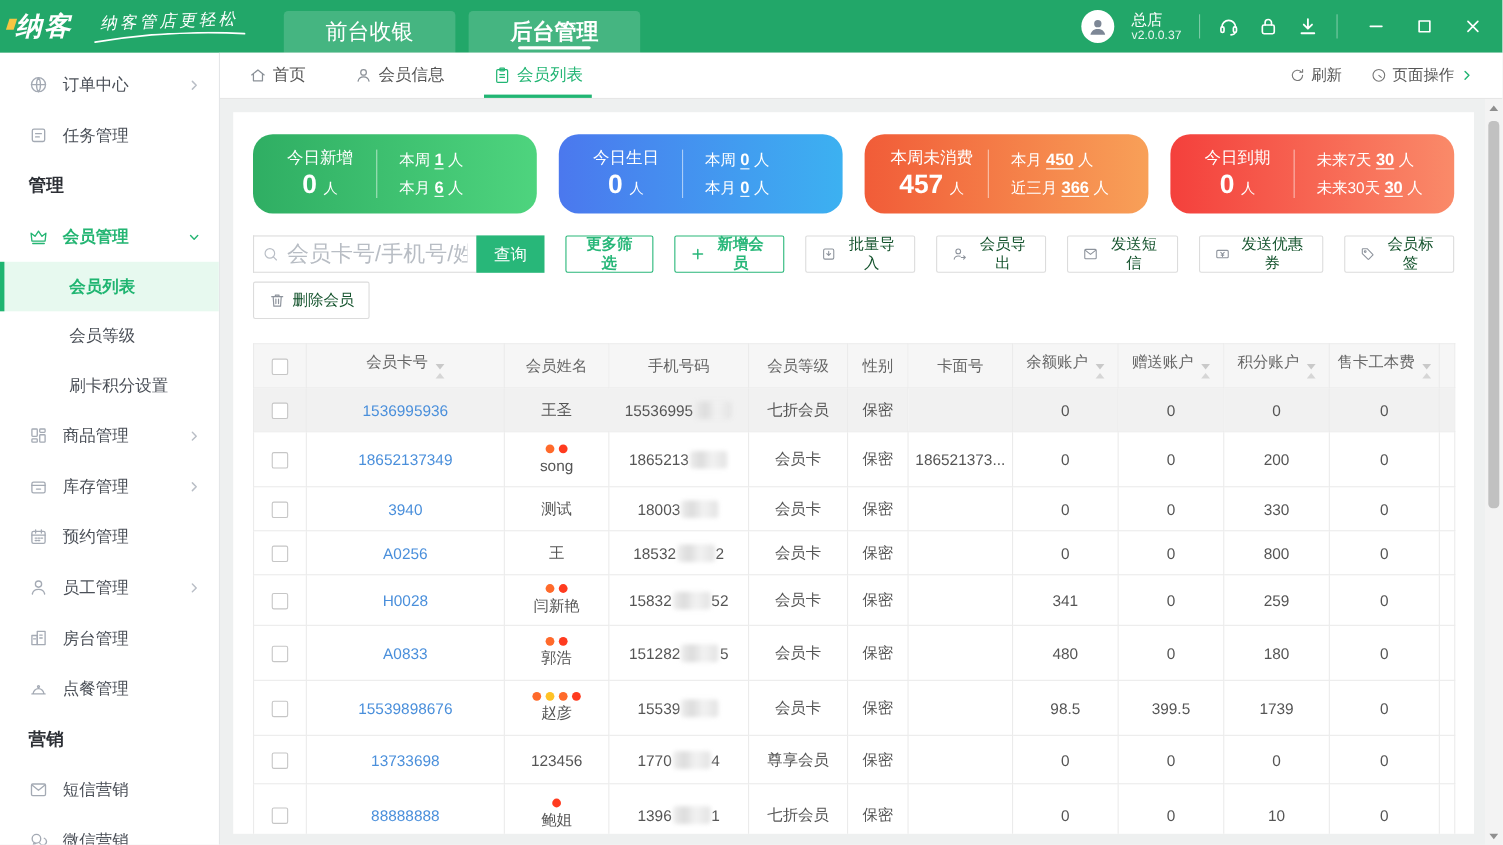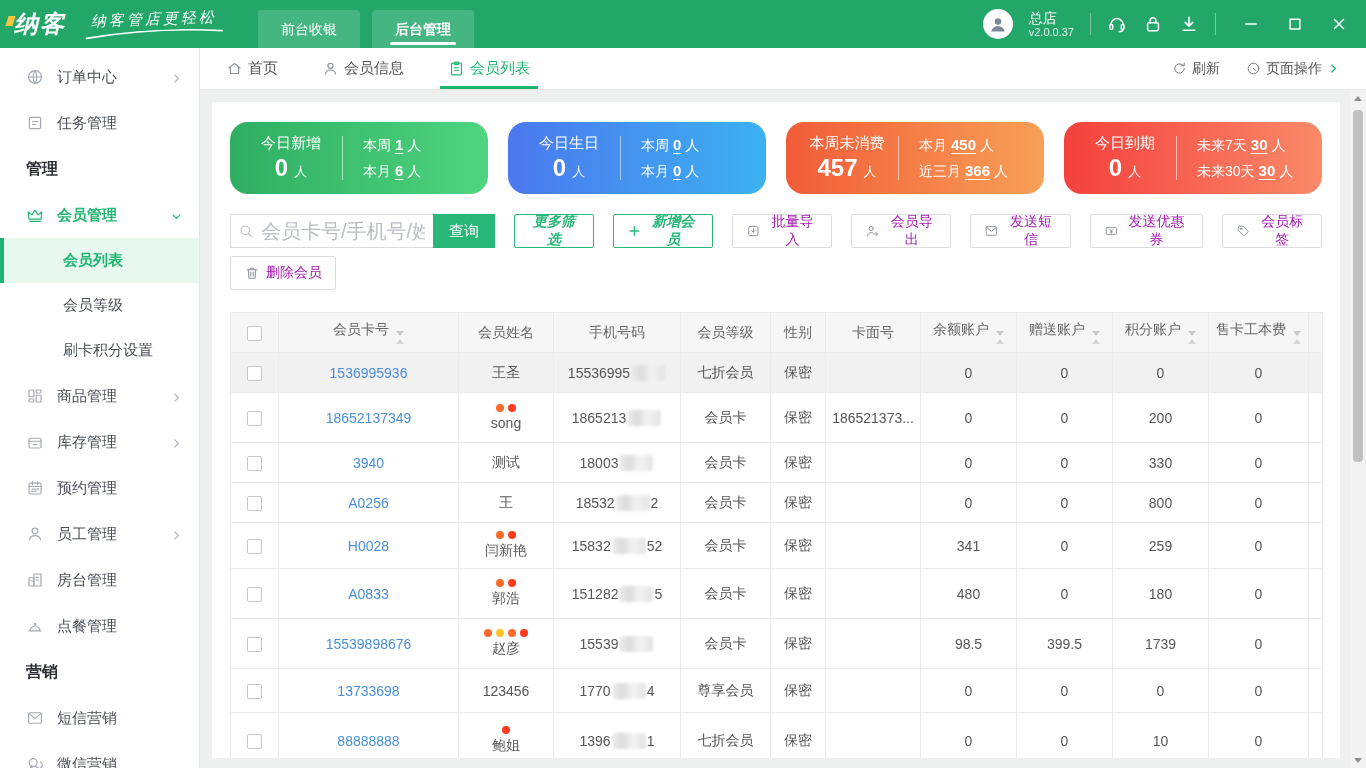--- a/index.html
+++ b/index.html
@@ -8,21 +8,21 @@
   .app { width: 1366px; height: 768px; display: flex; flex-direction: column; }
 
   
   .titlebar { height: 48px; background: #22a769; display: flex; align-items: center; padding: 0 18px 0 14px; flex: none; }
   .logo-text { font-size: 24px; font-weight: bold; font-style: italic; color: #fff; letter-spacing: 2px; position: relative; }
   .logo-text::before { content: ""; position: absolute; left: -7px; top: 6px; width: 7px; height: 10px; background: #f6c542; transform: skewX(-18deg); }
   .slogan { margin-left: 18px; color: #fff; display: flex; flex-direction: column; align-items: center; transform: rotate(-2deg); }
   .slogan span { font-style: italic; font-size: 15px; letter-spacing: 3px; }
   .slogan svg { margin-top: 1px; }
   .tb-tabs { display: flex; gap: 12px; margin-left: 34px; align-self: flex-end; }
-  .tb-tab { height: 38px; line-height: 38px; padding: 0 23px; color: #fff; font-size: 14px; background: rgba(255,255,255,.16); border-radius: 4px 4px 0 0; position: relative; cursor: pointer; }
+  .tb-tab { height: 38px; line-height: 38px; padding: 0 38px; color: #fff; font-size: 20px; background: rgba(255,255,255,.16); border-radius: 4px 4px 0 0; position: relative; cursor: pointer; }
   .tb-tab.active { font-weight: bold; }
   .tb-tab.active::after { content: ""; position: absolute; left: 50%; transform: translateX(-50%); bottom: 3px; width: 66px; height: 3px; background: #fff; border-radius: 2px; }
   .tb-right { margin-left: auto; display: flex; align-items: center; gap: 16px; color: #fff; }
   .avatar { width: 30px; height: 30px; border-radius: 50%; background: #fff; display: flex; align-items: center; justify-content: center; overflow: hidden; }
   .avatar svg { width: 20px; height: 20px; color: #7d8796; }
   .store { line-height: 1.15; }
   .store .sname { font-size: 14px; }
   .store .sver { font-size: 11px; opacity: .9; }
   .tb-sep { width: 1px; height: 22px; background: rgba(255,255,255,.4); }
   .tb-icon { width: 20px; height: 20px; display: inline-flex; cursor: pointer; }
@@ -76,24 +76,24 @@
   .sc-right { flex: 1; padding-left: 20px; display: flex; flex-direction: column; gap: 7px; font-size: 14px; }
   .sc-line .num { font-weight: bold; font-size: 15px; text-decoration: underline; text-underline-offset: 3px; margin: 0 4px; }
 
   .toolbar { margin-top: 20px; display: flex; gap: 19px; align-items: center; }
   .search-group { display: flex; position: relative; flex: none; }
   .search-group .s-ic { position: absolute; left: 8px; top: 9px; width: 16px; height: 16px; color: #b9bec6; }
   .search-group .s-ic svg { width: 100%; height: 100%; }
   .search-group input { width: 203px; height: 34px; border: 1px solid #dcdcdc; border-right: none; padding: 0 8px 0 30px; font-size: 20px; color: #555; outline: none; }
   .search-group input::placeholder { color: #b8bdc4; }
   .btn-query { width: 62px; height: 34px; background: #28b779; color: #fff; border: none; font-size: 15px; cursor: pointer; }
-  .tb-btn { height: 34px; padding: 0 13px; background: #fff; border: 1px solid #dcdcdc; border-radius: 2px; font-size: 14px; color: #a21caf; display: inline-flex; align-items: center; gap: 6px; cursor: pointer; }
+  .tb-btn { height: 34px; padding: 0 13px; background: #fff; border: 1px solid #dcdcdc; border-radius: 2px; font-size: 14px; color: #14532d; display: inline-flex; align-items: center; gap: 6px; cursor: pointer; }
   .tb-btn .ic { width: 16px; height: 16px; color: #8d939c; }
   .tb-btn .ic svg { width: 100%; height: 100%; }
-  .tb-btn.outline-green { border-color: #28b779; color: #28b779; font-weight: bold; font-style: italic; }
+  .tb-btn.outline-green { border-color: #28b779; color: #28b779; font-weight: bold; }
   .tb-btn.outline-green .ic { color: #28b779; }
   .toolbar2 { margin-top: 8px; }
 
   
   table.members { margin-top: 22px; border-collapse: collapse; table-layout: fixed; width: 1092px; }
   .members th, .members td { border: 1px solid #ebebeb; text-align: center; font-size: 14px; overflow: hidden; white-space: nowrap; }
   .members th { background: #f6f6f6; color: #666; font-weight: normal; height: 40px; }
   .members td { color: #555; }
   .members tr.shaded td { background: #f1f1f1; }
   .link { color: #4a8fdb; cursor: pointer; }

